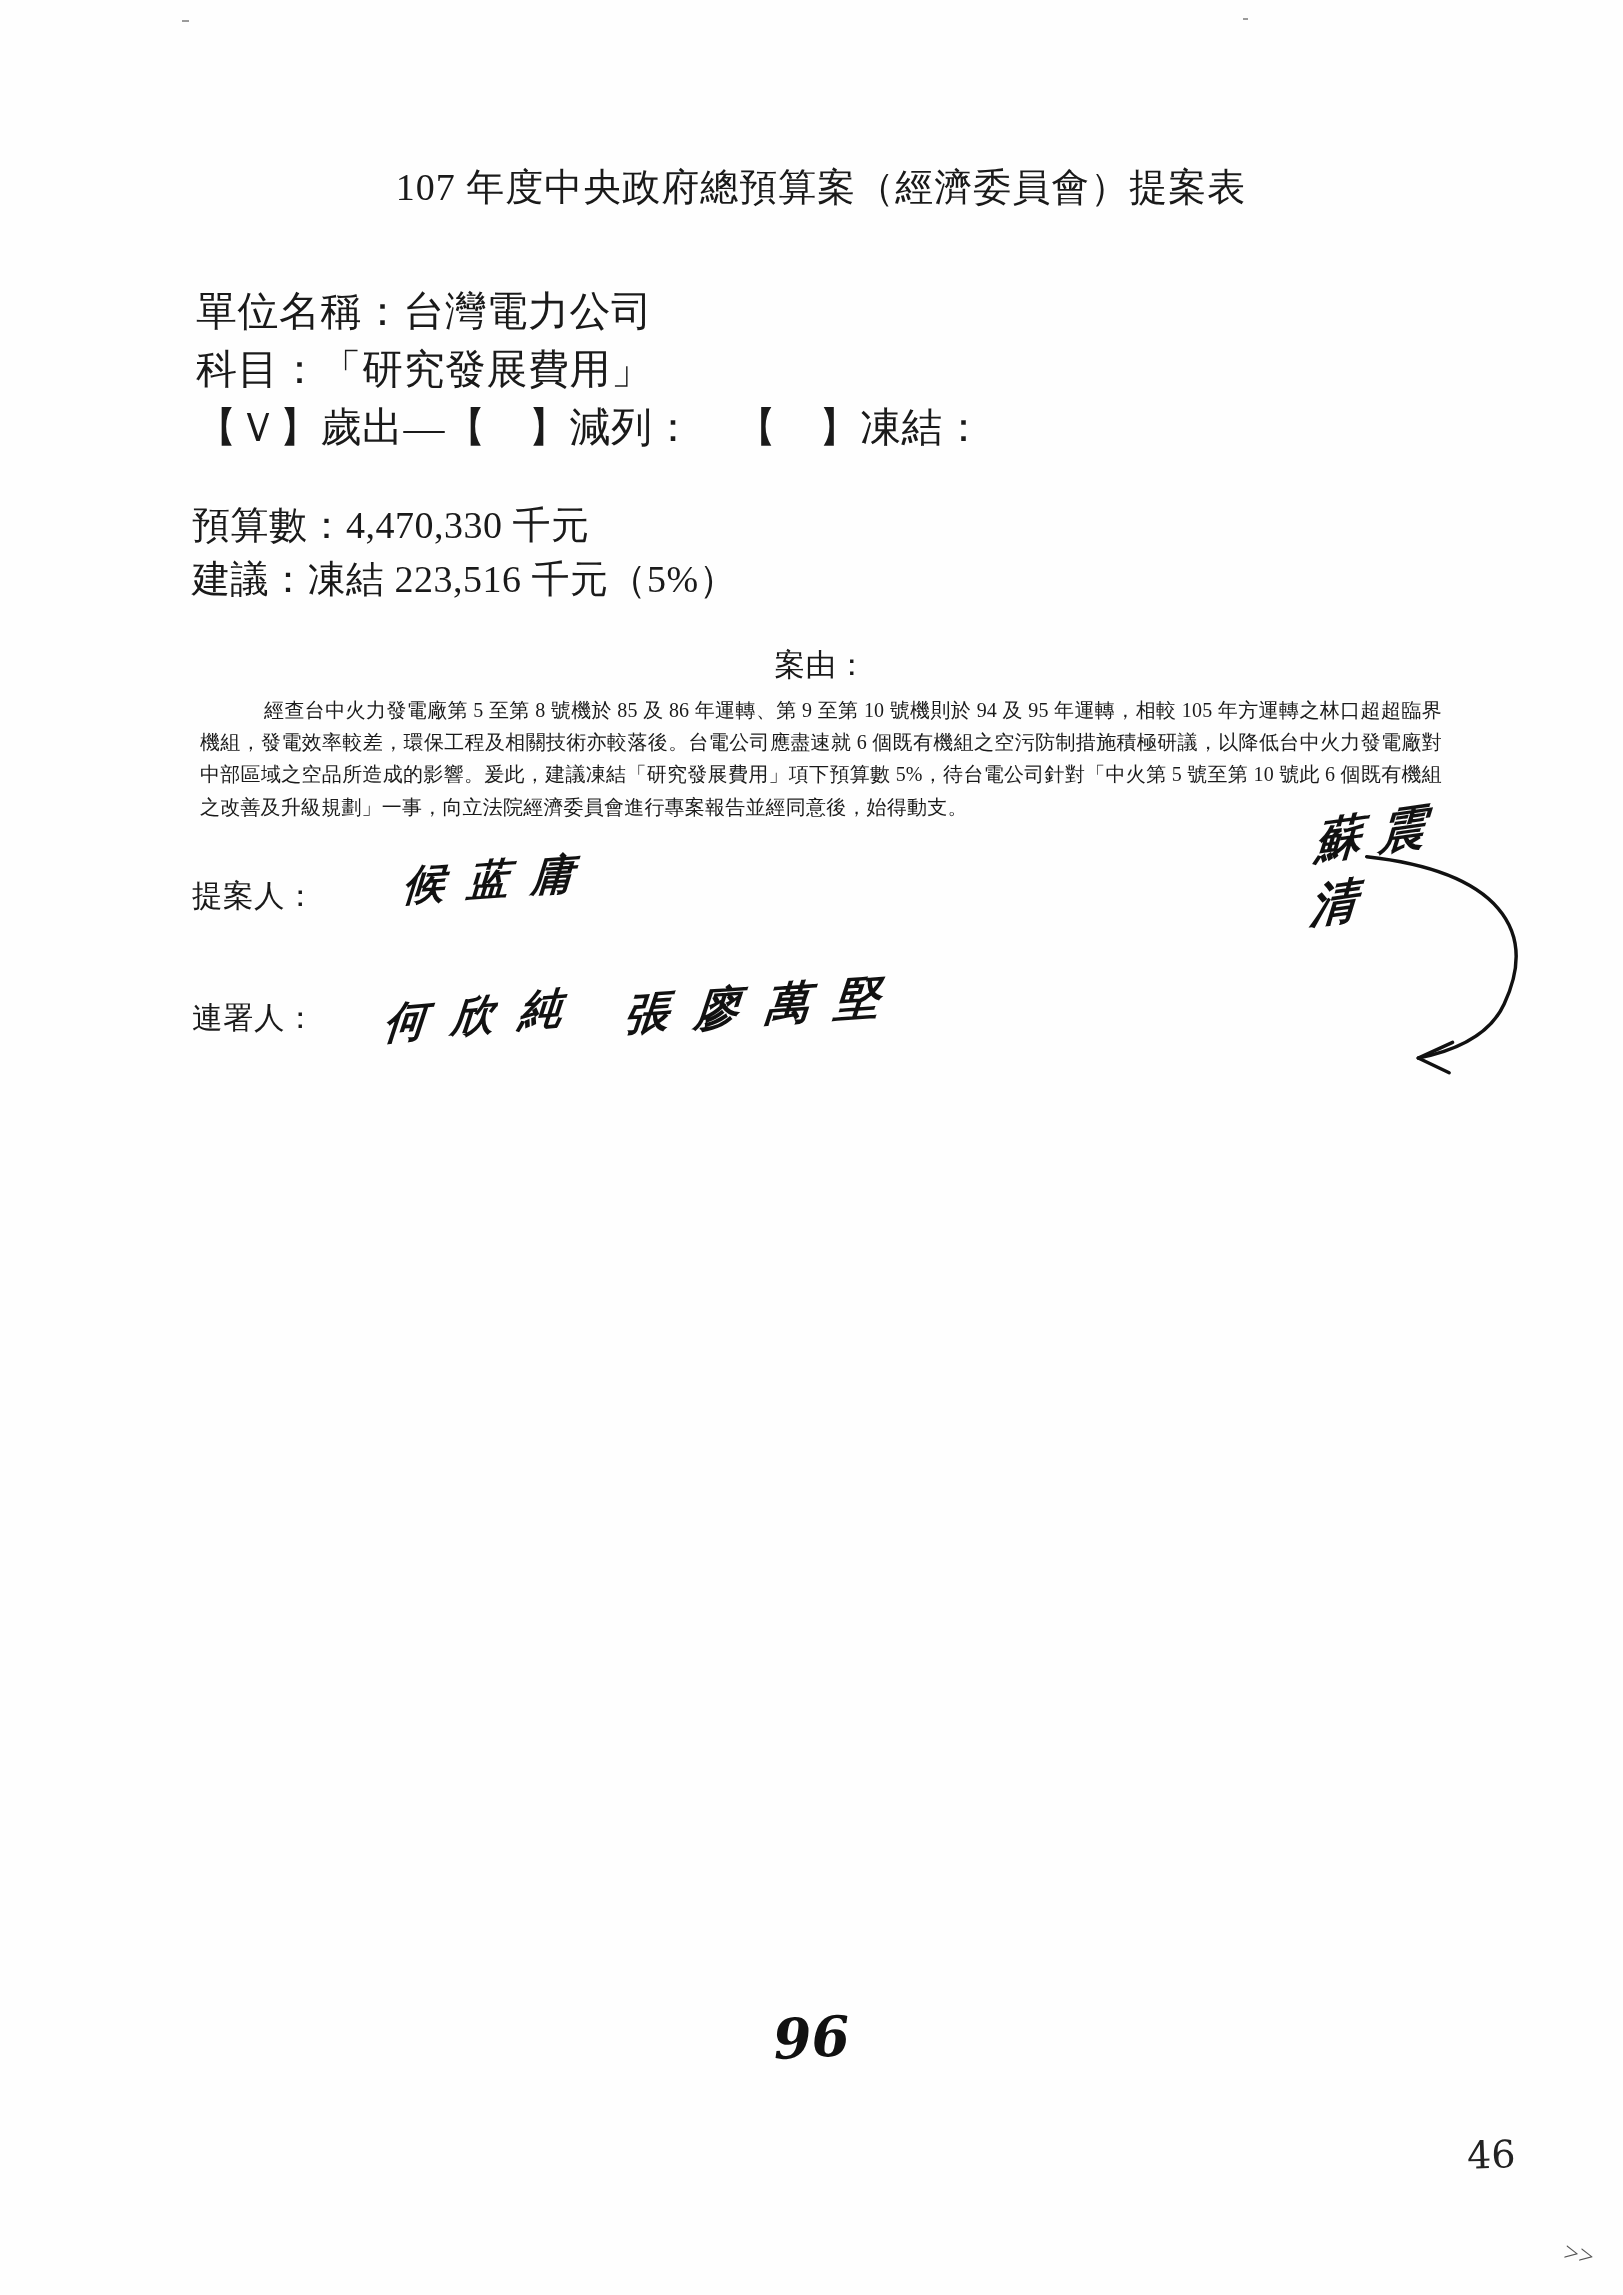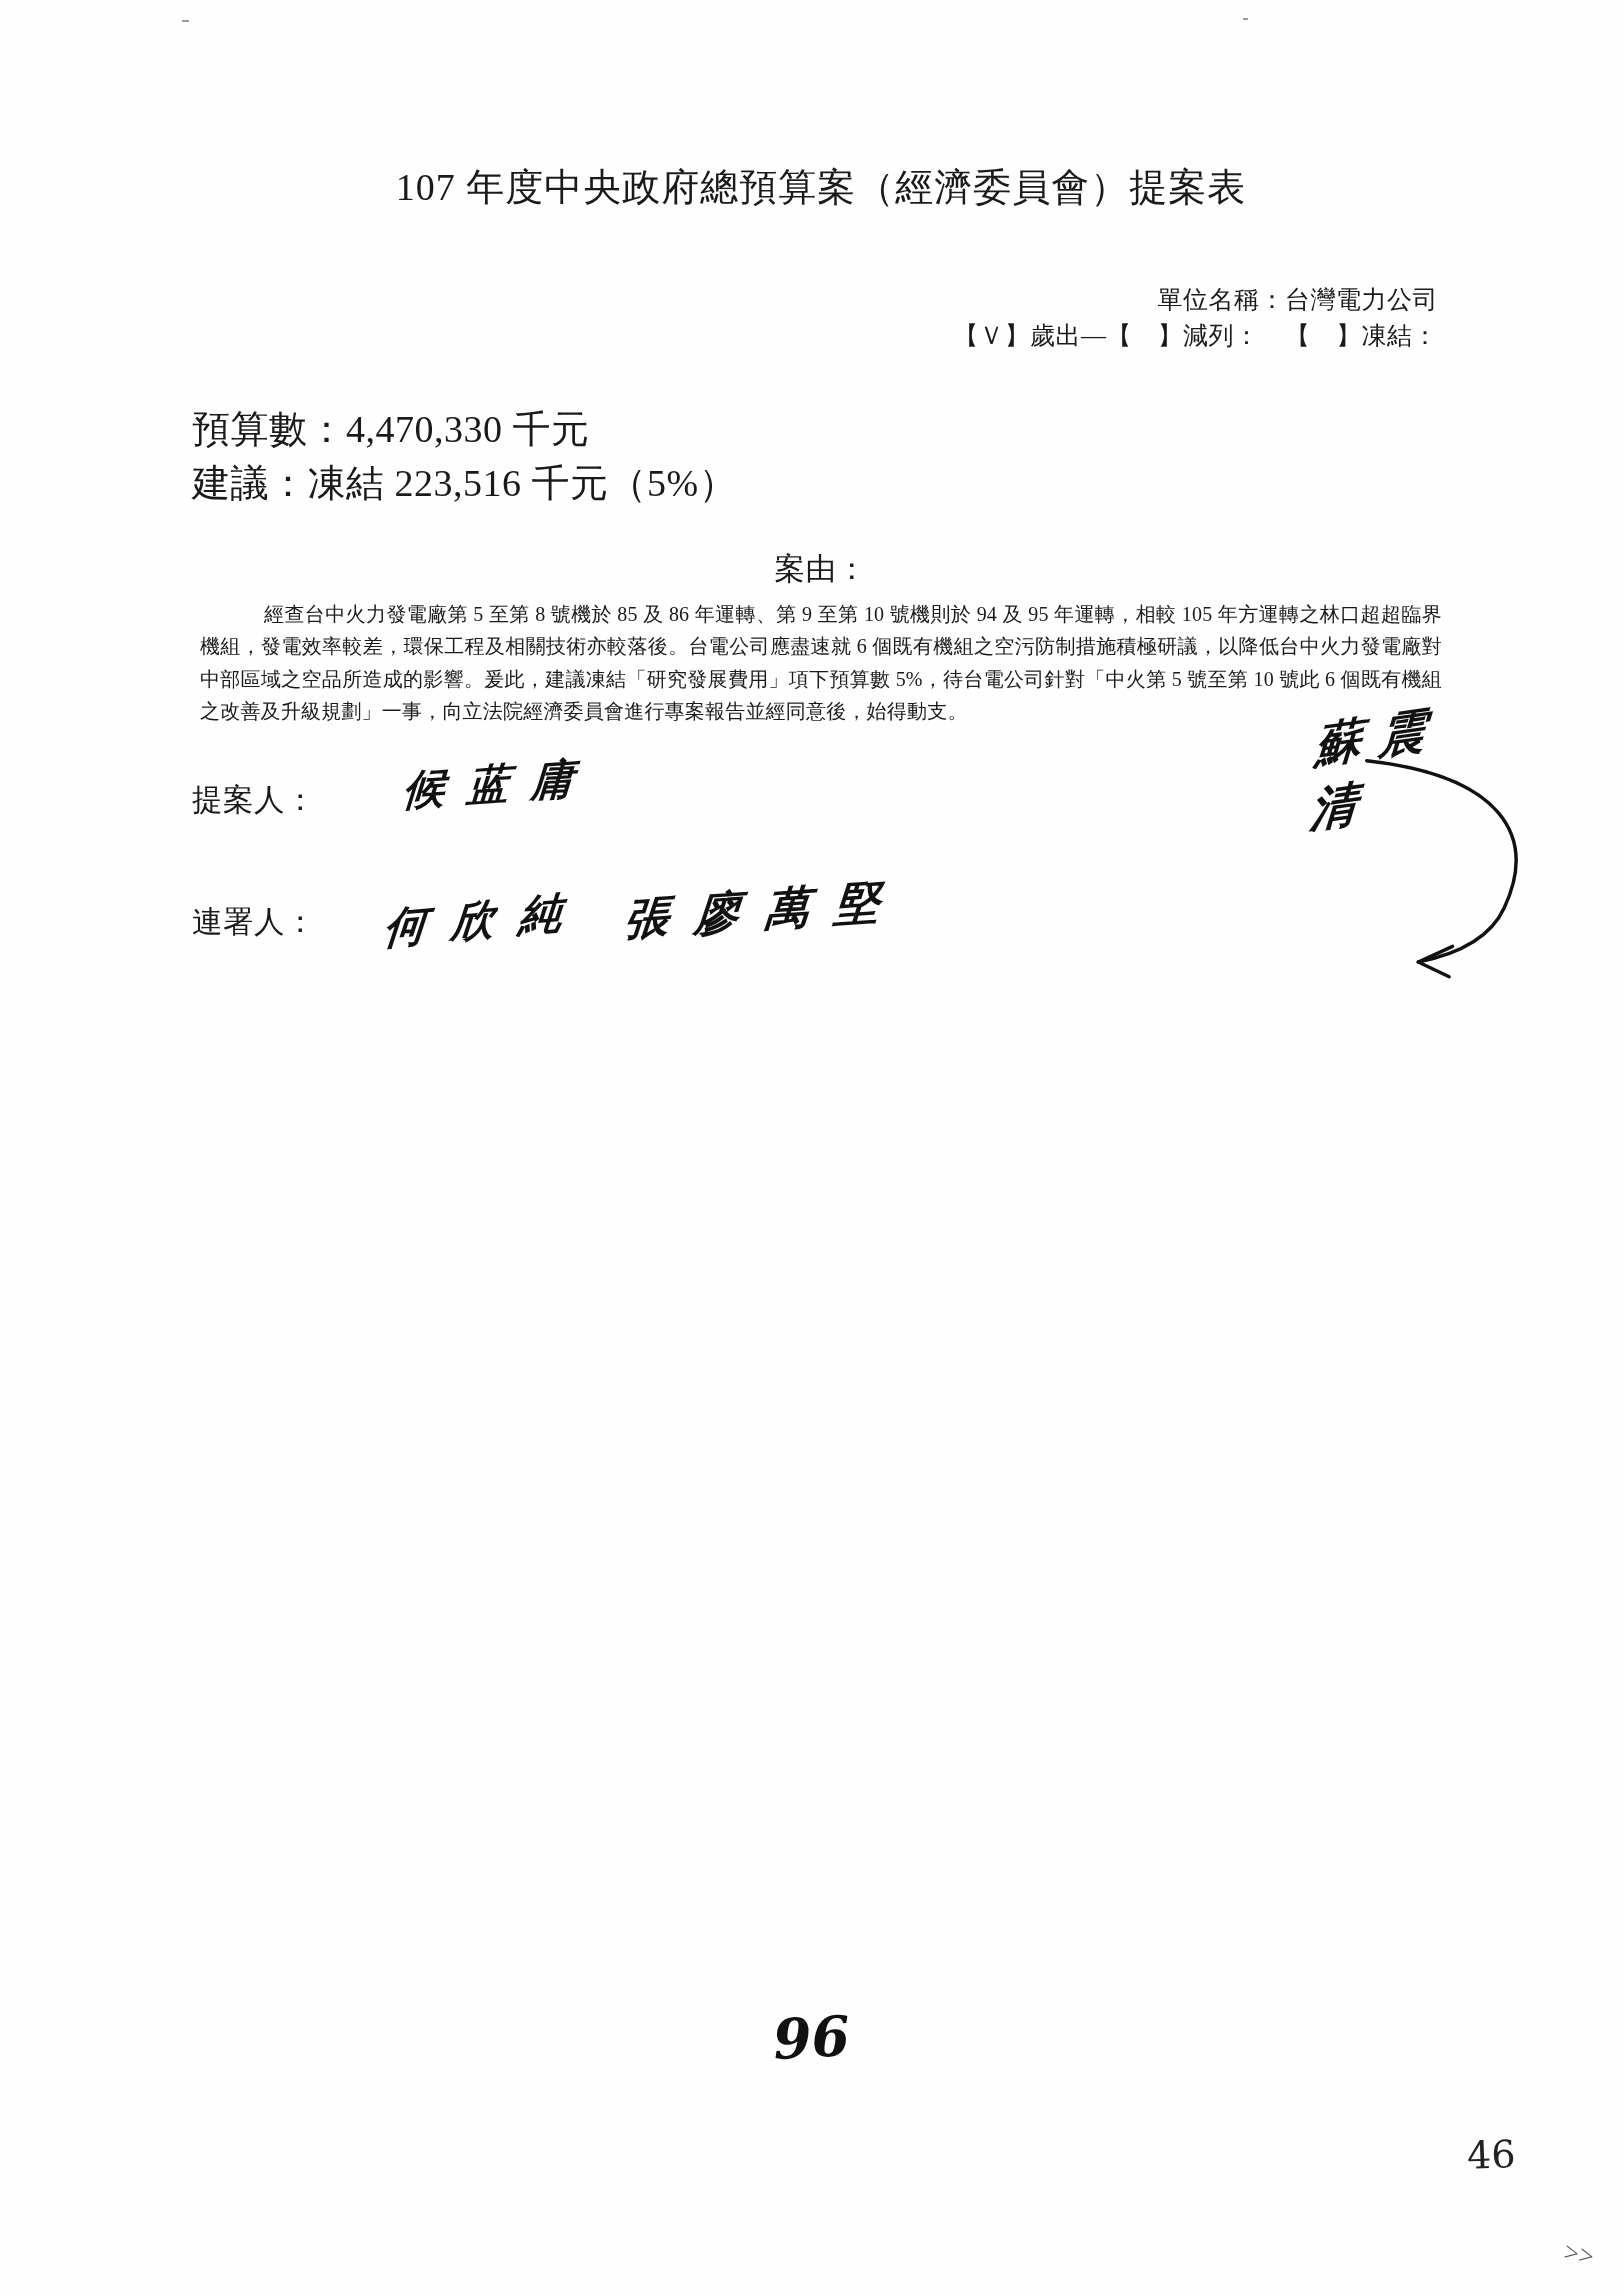--- a/index.html
+++ b/index.html
@@ -38,25 +38,24 @@
   .doc-title {
     text-align: center;
     font-size: 38px;
     letter-spacing: 1px;
     margin: 0 0 69px 0;
     font-weight: 400;
     white-space: nowrap;
   }
 
   .meta-block {
-    font-size: 25px;
+    font-size: 41px;
     line-height: 1.42;
-    margin: 12px;
-    letter-spacing: 0.5px;
-    text-align: right;
+    margin: 4px;
+    letter-spacing: 0.5px;
   }
   .meta-line { white-space: nowrap; }
 
   .spacer-sm { height: 38px; }
   .spacer-md { height: 45px; }
 
   .budget-block {
     font-size: 38px;
     line-height: 1.42;
     letter-spacing: 0.5px;
@@ -185,20 +184,21 @@
 
   <div class="scan-mark" style="left:182px; top:19.7px; width:6.9px; height:2px;"></div>
   <div class="scan-mark" style="left:1243px; top:17.7px; width:4.9px; height:2px;"></div>
 
   <div class="content">
 
     <h1 class="doc-title">107 年度中央政府總預算案（經濟委員會）提案表</h1>
 
     <div class="meta-block">
       <div class="meta-line">單位名稱：台灣電力公司</div>
+      <div class="meta-line">科目：「研究發展費用」</div>
       <div class="meta-line">【Ｖ】歲出—【　】減列：　【　】凍結：</div>
     </div>
 
     <div class="spacer-sm"></div>
 
     <div class="budget-block">
       <div class="meta-line">預算數：4,470,330 千元</div>
       <div class="meta-line">建議：凍結 223,516 千元（5%）</div>
     </div>
 

